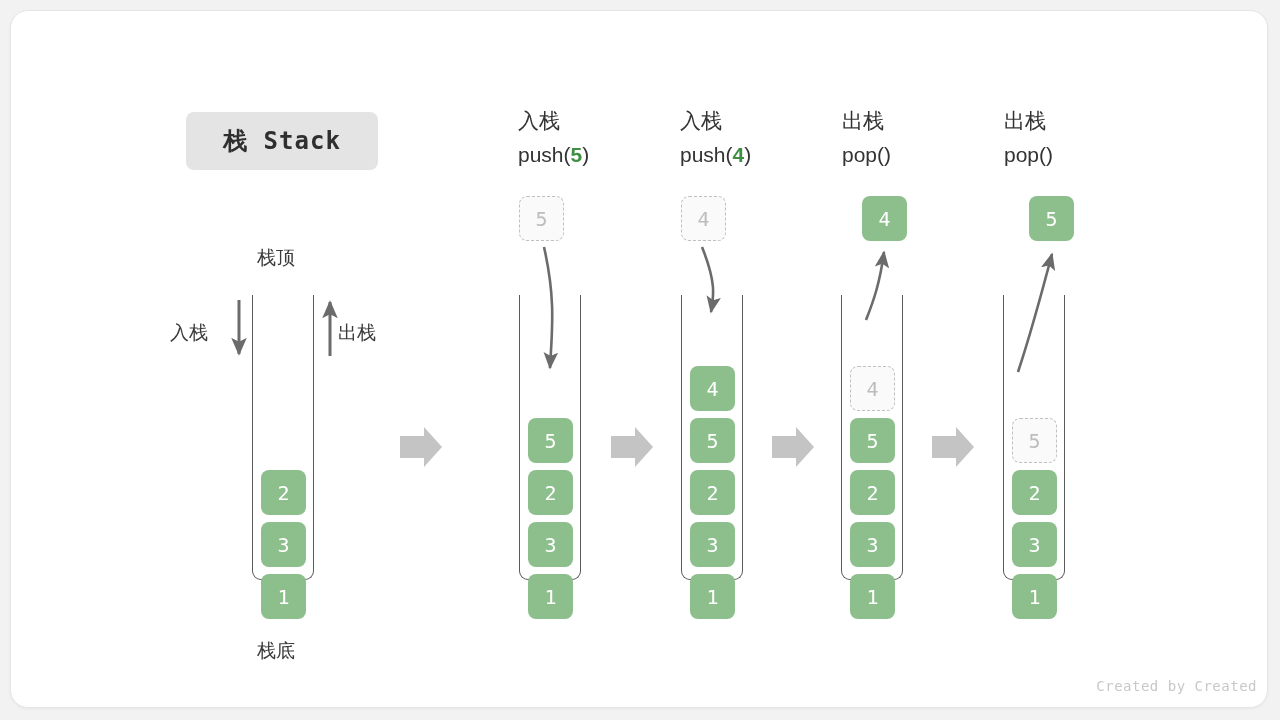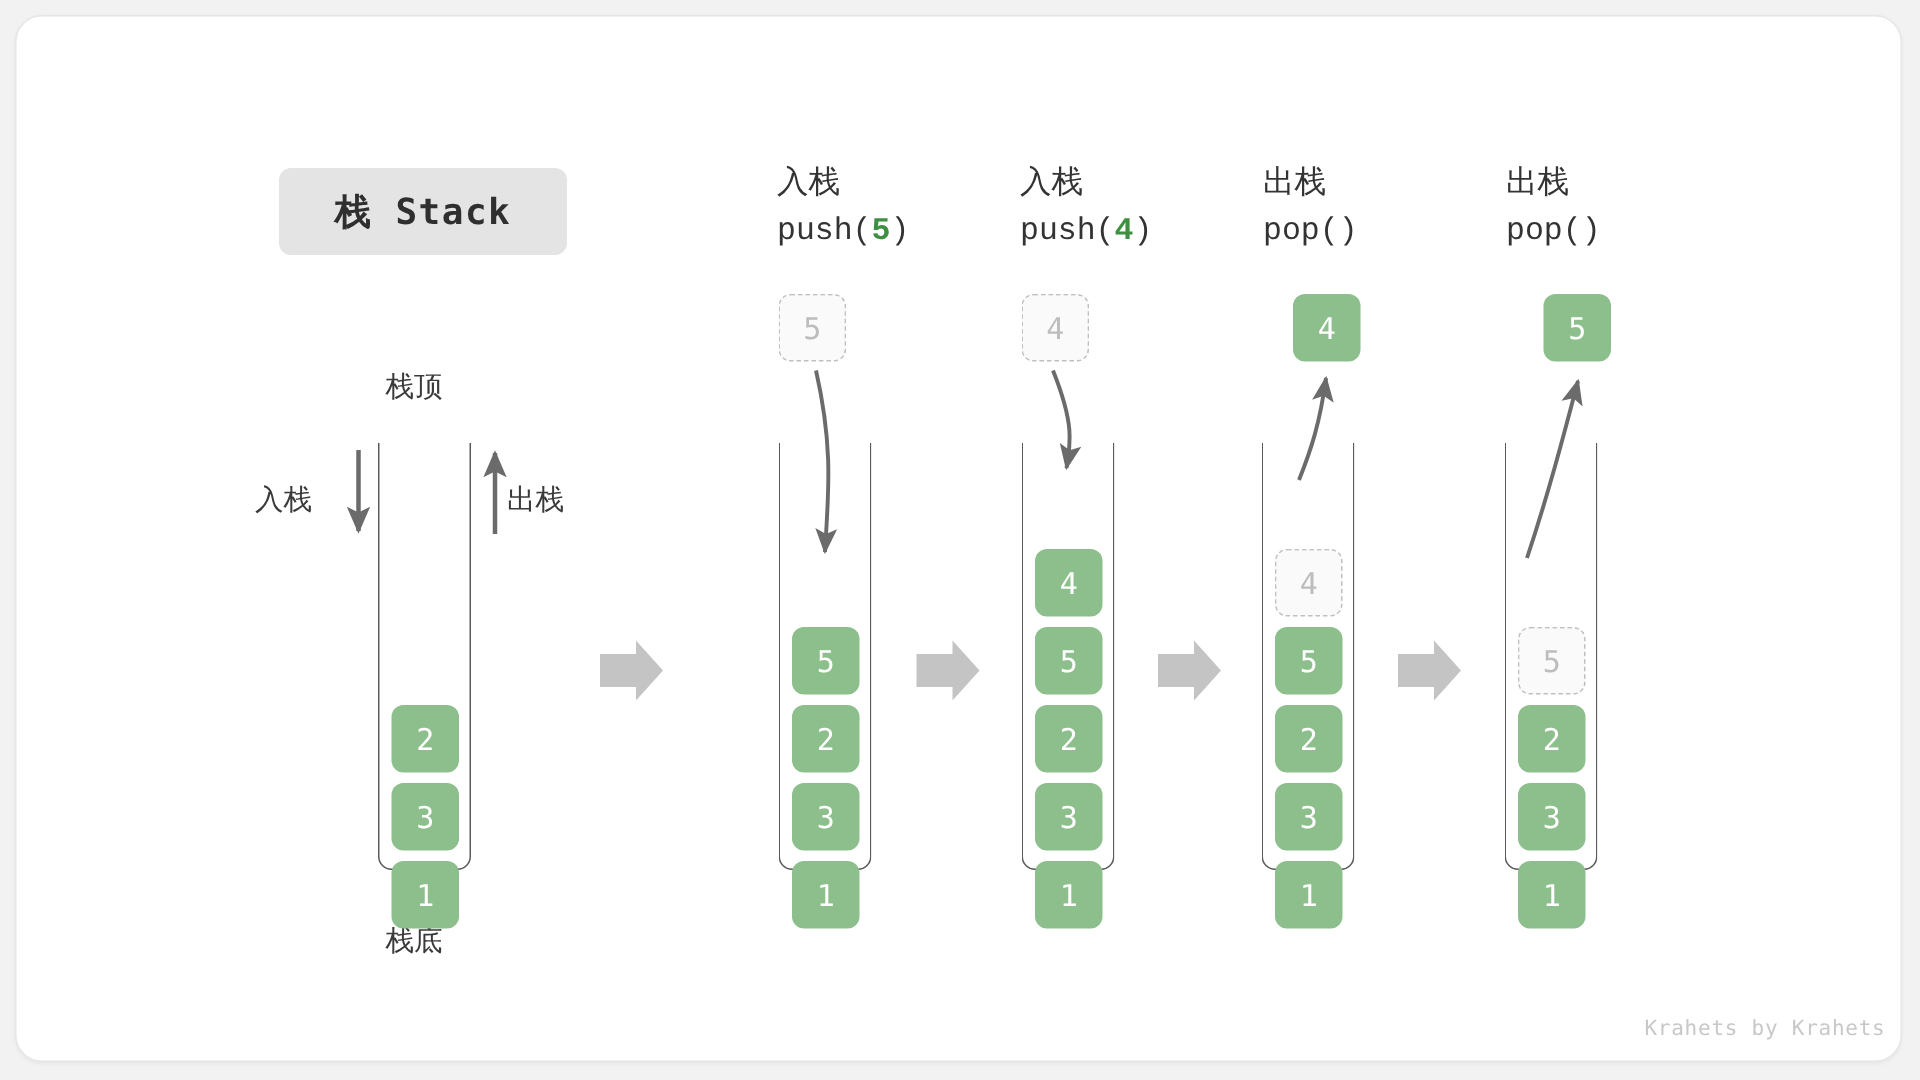--- a/index.html
+++ b/index.html
@@ -50,21 +50,21 @@
   }
 
   .col-head {
     position: absolute;
     font-size: 21px;
     color: #333333;
     line-height: 33px;
     white-space: nowrap;
   }
   .col-head .ln1 { font-family: "DejaVu Sans", "Liberation Sans", sans-serif; }
-  .col-head .ln2 { font-family: Liberation Mono, monospace; }
+  .col-head .ln2 { font-family: Liberation Sans, sans-serif; }
   .accent { color: #3f8f42; font-weight: 700; }
 
   
   .tube {
     position: absolute;
     width: 62px;
     box-sizing: border-box;
     border-left: 1.6px solid #5a5a5a;
     border-right: 1.6px solid #5a5a5a;
     border-bottom: 1.6px solid #5a5a5a;
@@ -122,21 +122,21 @@
 <body>
 
 <div id="canvas">
   <div class="card"></div>
 
   <div class="title-chip">
     <span>栈 Stack</span>
   </div>
 
   <div class="slabel" style="left:257px; top:245px;">栈顶</div>
-  <div class="slabel" style="left:257px; top:614px;">栈底</div>
+  <div class="slabel" style="left:257px; top:638px;">栈底</div>
   <div class="slabel" style="left:170px; top:320px;">入栈</div>
   <div class="slabel" style="left:338px; top:320px;">出栈</div>
 
   <div class="tube" style="left:252px; top:295px; height:285px;"></div>
   <div id="base-cells">
       <div class="cell" style="left: 261px; top: 470px;">2</div>
       <div class="cell" style="left: 261px; top: 522px;">3</div>
       <div class="cell" style="left: 261px; top: 574px;">1</div>
     </div>
 
@@ -207,14 +207,14 @@
     <path d="M1018,372 C1032,330 1042,292 1052,254" fill="none" stroke="#6b6b6b" stroke-width="2.6" marker-end="url(#ah2)"></path>
 
     <g fill="#c4c4c4">
       <path d="M400,436 L424,436 L424,427 L442,447 L424,467 L424,458 L400,458 Z"></path>
       <path d="M611,436 L635,436 L635,427 L653,447 L635,467 L635,458 L611,458 Z"></path>
       <path d="M772,436 L796,436 L796,427 L814,447 L796,467 L796,458 L772,458 Z"></path>
       <path d="M932,436 L956,436 L956,427 L974,447 L956,467 L956,458 L932,458 Z"></path>
     </g>
   </svg>
 
-  <div class="footer">Krahets by Krahets</div>
+  <div class="footer">Created by Created</div>
 </div>
 
 </body></html>

